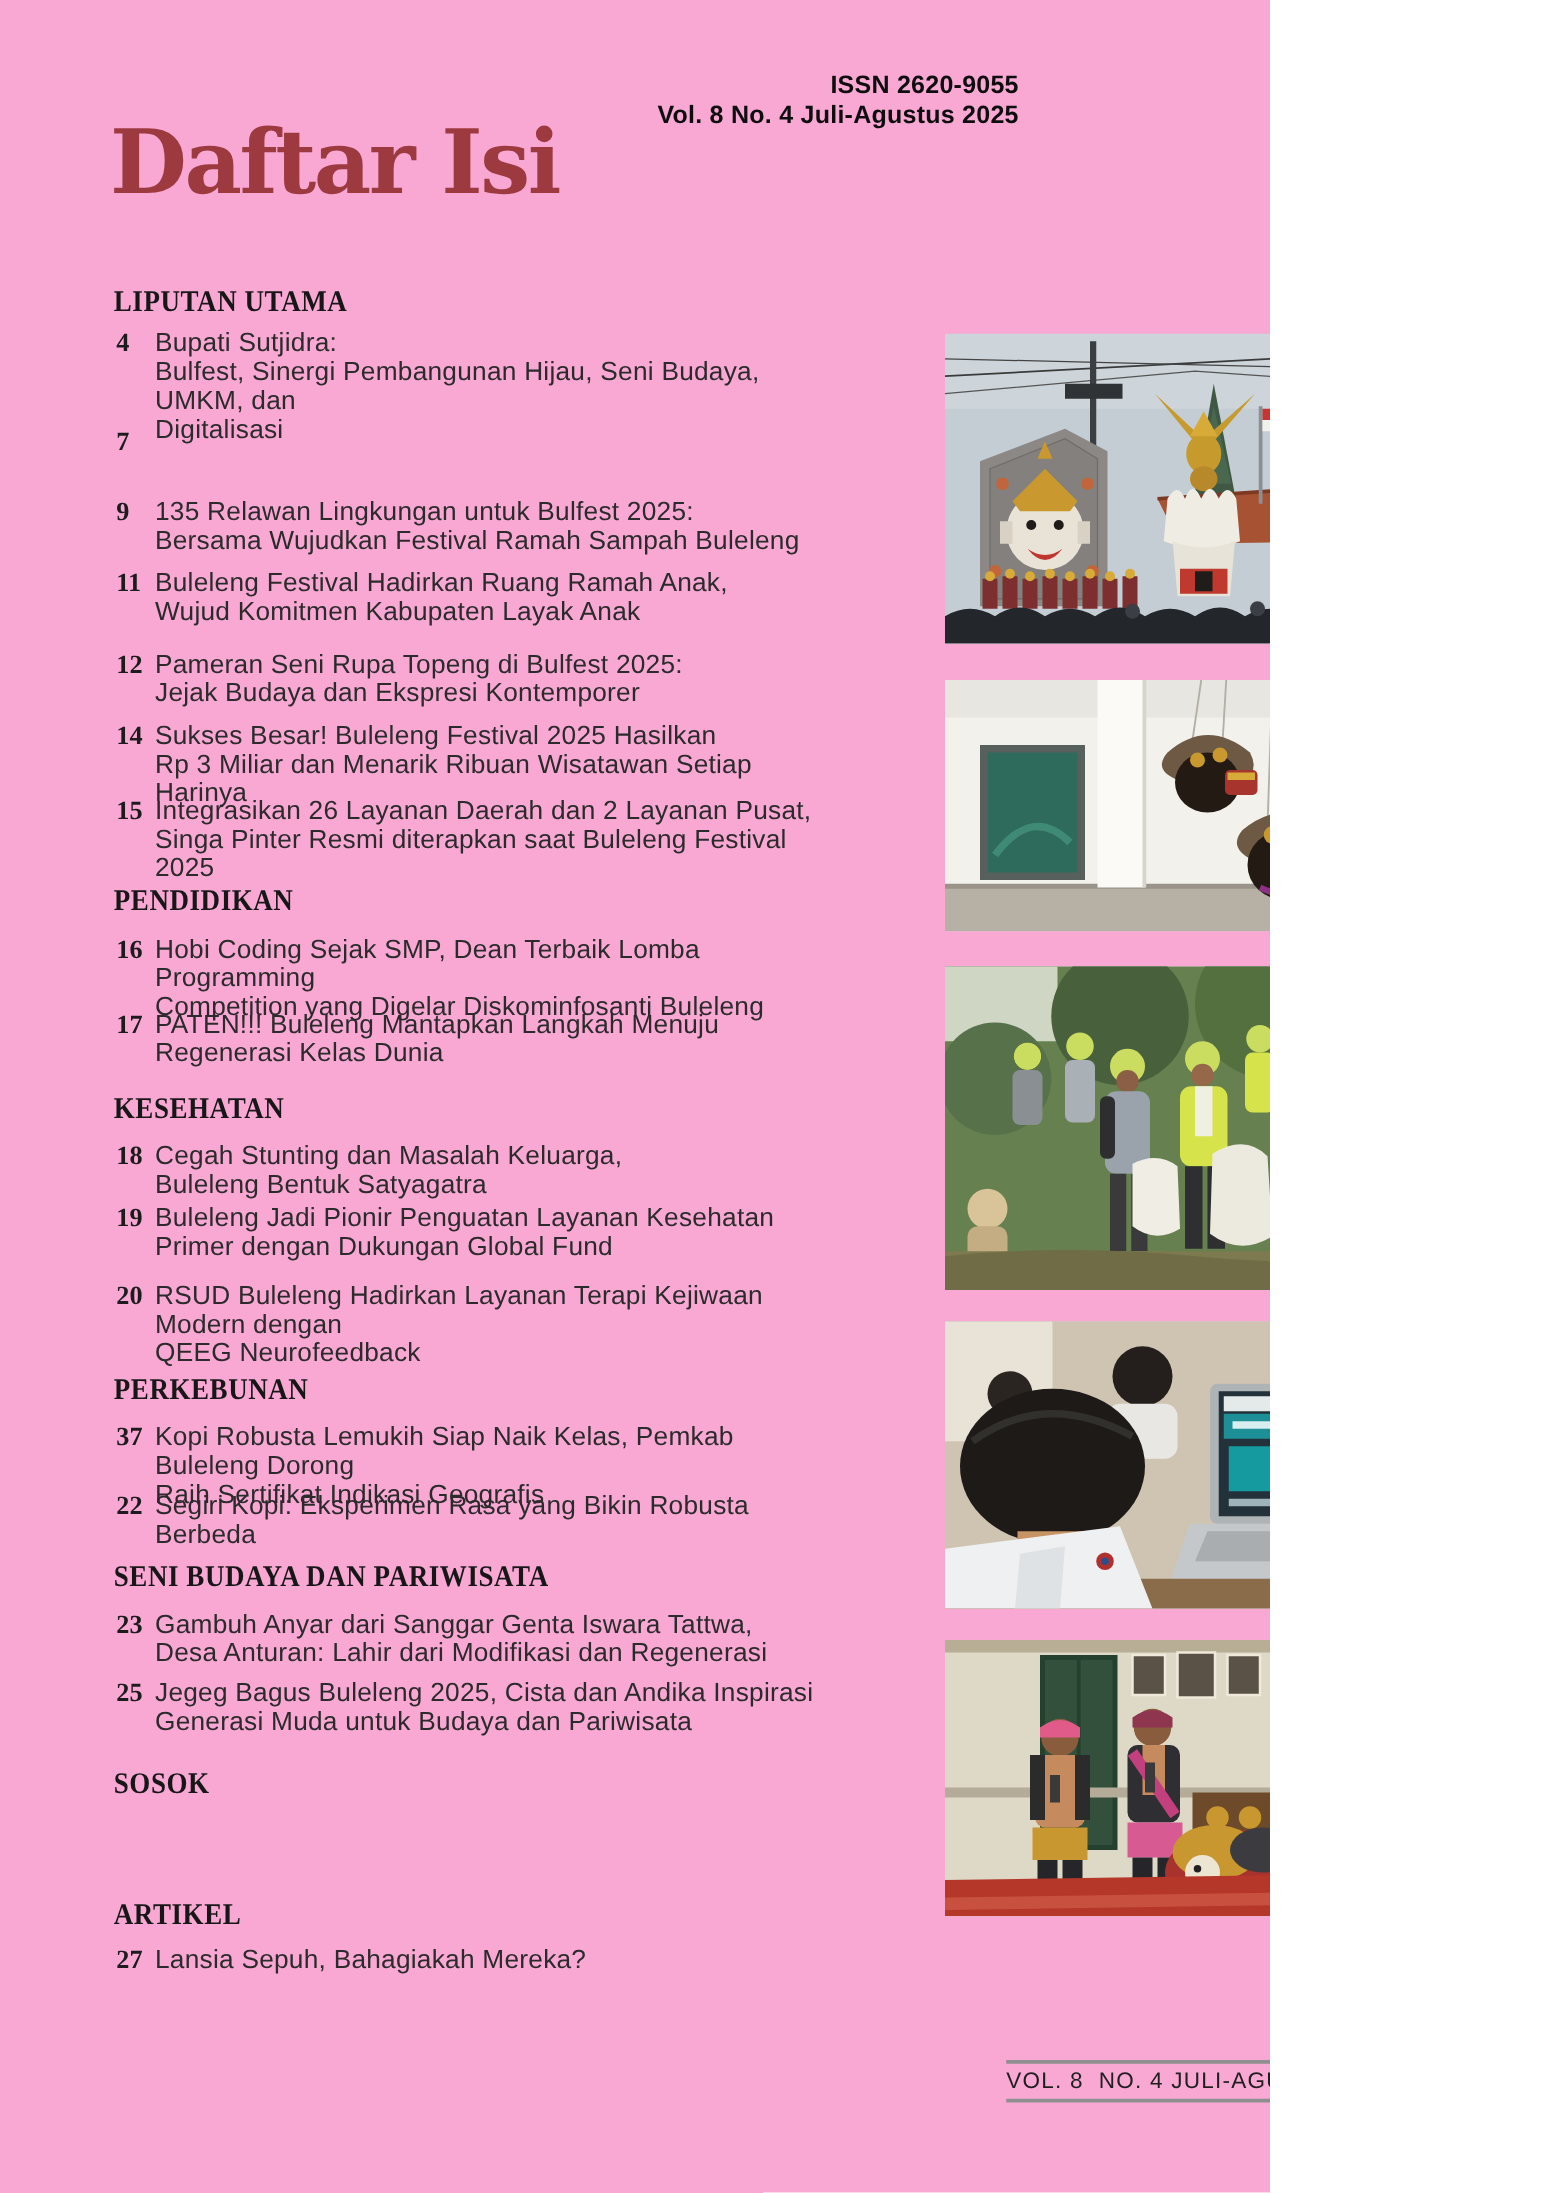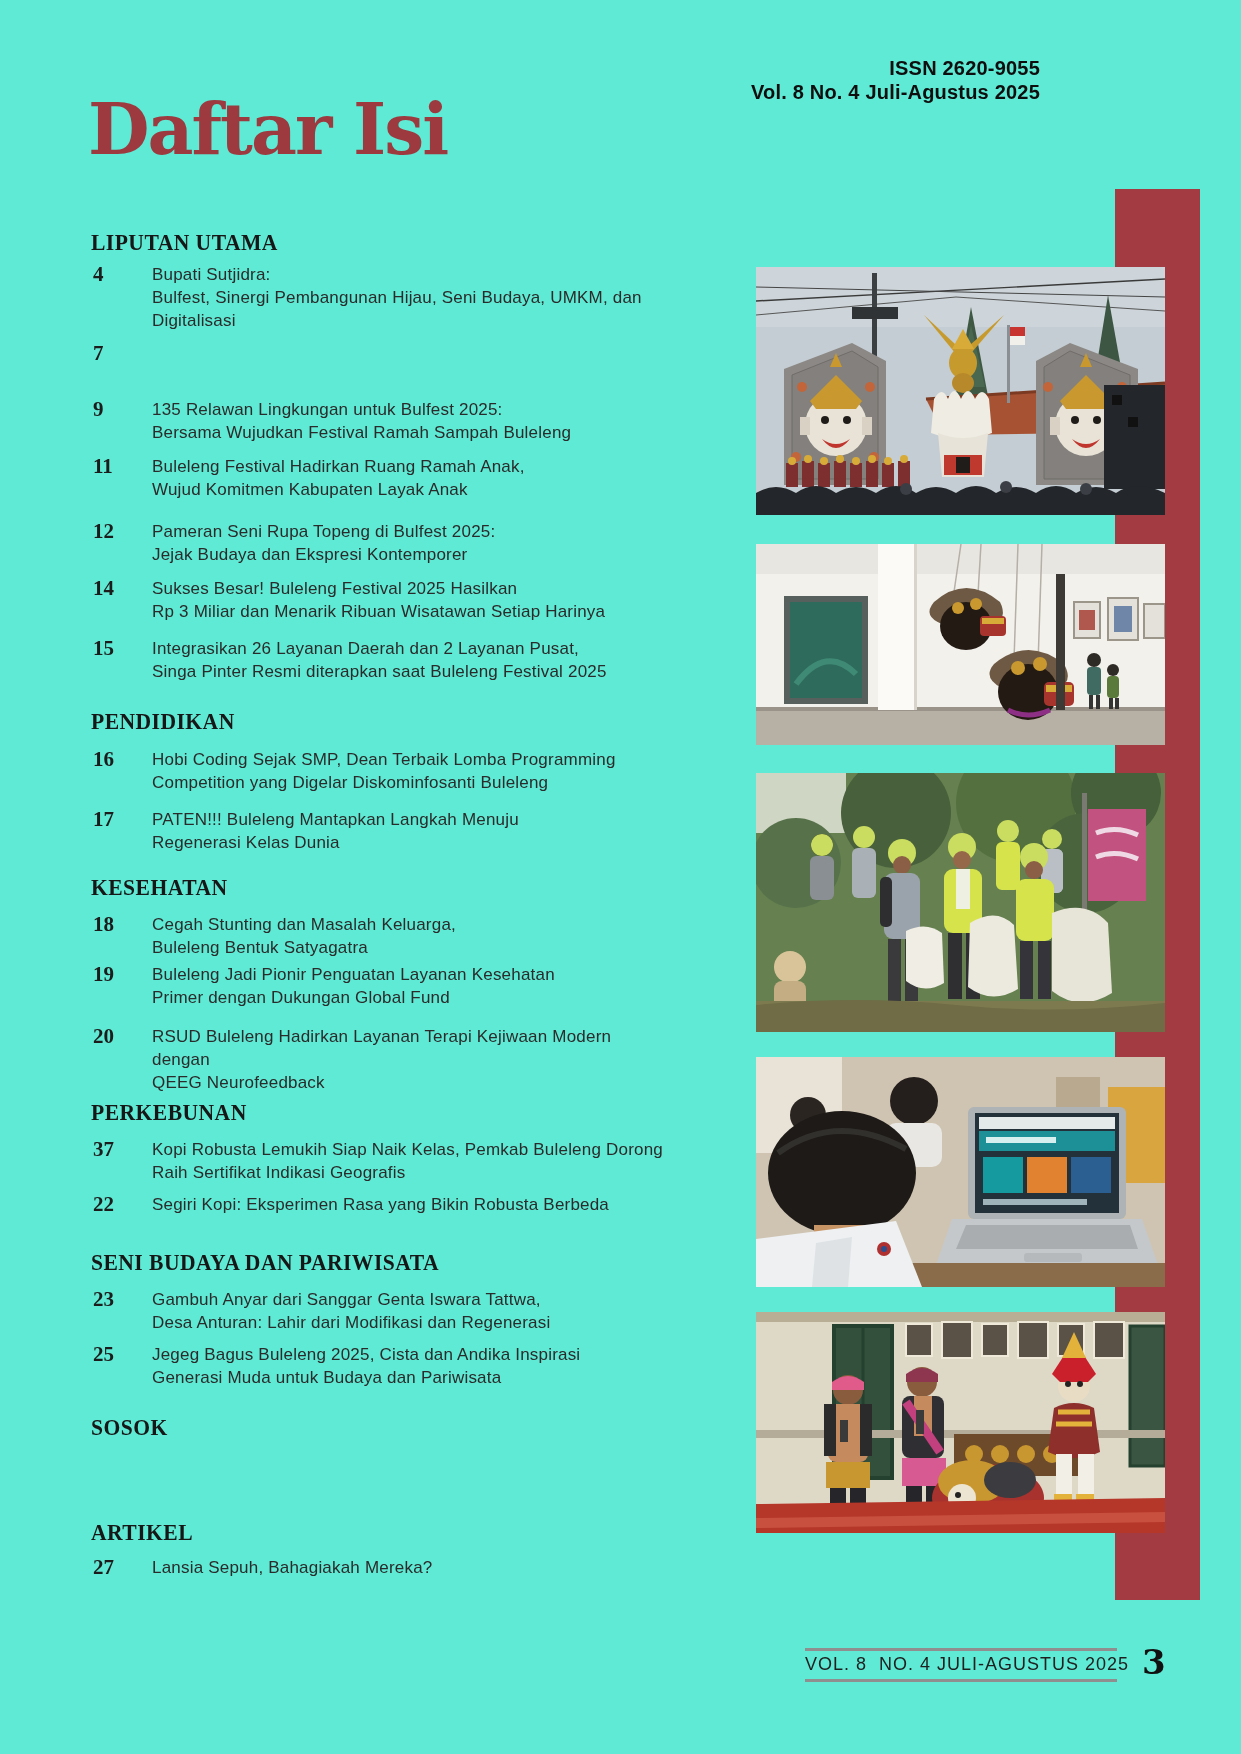--- a/index.html
+++ b/index.html
@@ -1,33 +1,33 @@
 <!DOCTYPE html>
 <html><head>
 <meta charset="utf-8">
 <style>
   html,body{margin:0;padding:0;background:#ffffff;}
-  .page{position:relative;width:1241px;height:1754px;background:#5eead4;overflow:hidden;
+  .page{position:relative;width:1016px;height:1754px;background:#f9a8d4;overflow:hidden;
         font-family:"Liberation Sans",sans-serif;}
   
   .issuemeta{position:absolute;top:56px;right:201px;text-align:right;color:#0e0e0e;
              font-weight:bold;font-size:20px;line-height:24px;letter-spacing:0.2px;}
   .pagetitle{position:absolute;top:86px;left:88px;font-family:"DejaVu Serif",serif;
              font-weight:700;font-size:71px;line-height:86px;color:#9d3a40;letter-spacing:-2px;}
   
   .redbar{position:absolute;left:1115px;top:189px;width:85px;height:1411px;background:#a33b42;}
   
   .sechead{position:absolute;left:91px;font-family:"Liberation Serif",serif;font-weight:700;
            font-size:24px;color:#171717;letter-spacing:0.5px;transform:scaleX(0.9);
            transform-origin:left center;white-space:nowrap;}
   .entry{position:absolute;left:93px;width:580px;display:flex;align-items:flex-start;}
   .entry .num{flex:0 0 31px;font-family:"Liberation Serif",serif;font-weight:600;
               font-size:21px;line-height:23px;color:#1c1c1c;}
-  .entry .title{white-space:pre-line;font-size:17px;line-height:23px;color:#2b2b2b;
-                letter-spacing:0.2px;margin-left:28px;}
+  .entry .title{white-space:pre-line;font-size:21px;line-height:23px;color:#2b2b2b;
+                letter-spacing:0.2px;}
   
   .photo{position:absolute;left:756px;width:409px;overflow:hidden;background:#ccc;}
   .photo svg{display:block;width:100%;height:100%;}
   
   .footerbox{position:absolute;left:805px;top:1648px;width:312px;border-top:3px solid #8f8f8f;
              border-bottom:3px solid #8f8f8f;padding:3px 0 4px 0;text-align:center;}
   .footerbox span{font-size:18px;letter-spacing:1px;color:#1f1f1f;white-space:pre;}
   .pagenum{position:absolute;left:1142px;top:1642px;font-family:"DejaVu Serif",serif;
            font-weight:700;font-size:34px;color:#111;}
 </style>

